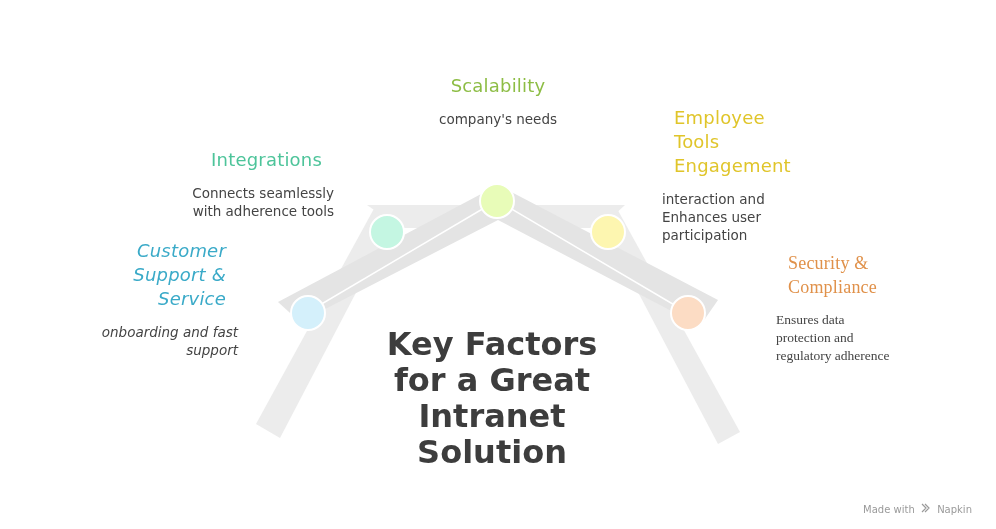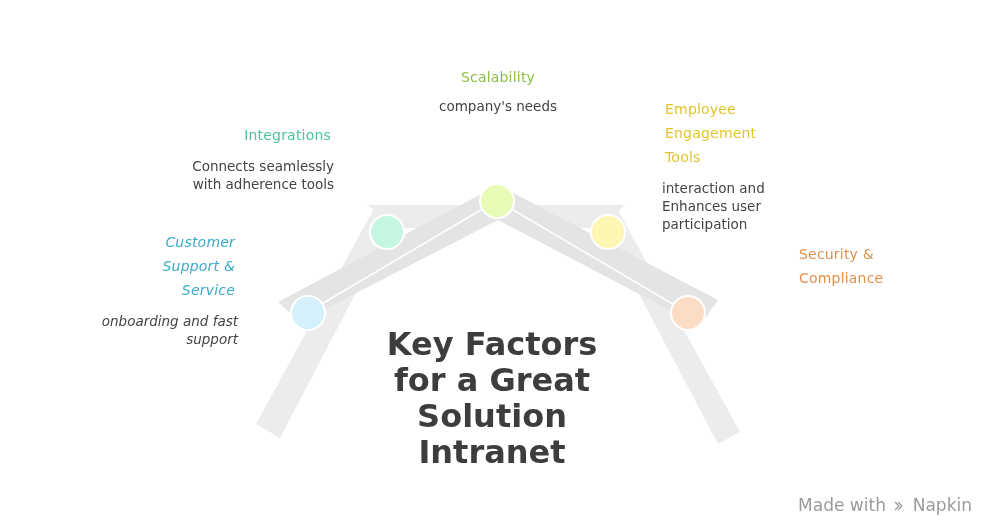--- a/index.html
+++ b/index.html
@@ -1,28 +1,28 @@
 <!DOCTYPE html>
 <html><head>
 <meta charset="utf-8">
 <style>
   html, body { margin: 0; padding: 0; background: #ffffff; }
   body { width: 996px; height: 529px; position: relative; overflow: hidden;
          font-family: "DejaVu Sans", sans-serif; }
   .canvas { position: absolute; left: 0; top: 0; width: 996px; height: 529px; }
   svg.shapes { position: absolute; left: 0; top: 0; }
   .block { position: absolute; }
-  .title { font-size: 14px; line-height: 24px; font-weight: normal; margin: 3px; letter-spacing: 0.2px; }
+  .title { font-size: 18px; line-height: 24px; font-weight: normal; margin: 12px; letter-spacing: 0.2px; }
   .desc { font-size: 13.5px; line-height: 18px; color: #444444; margin-top: 10px; }
   .right { text-align: right; }
   .center { text-align: center; }
   .left { text-align: left; }
   .main-title { position: absolute; left: 372px; top: 326px; width: 240px; text-align: center;
                 font-size: 32px; line-height: 36px; font-weight: bold; color: #3d3d3d; }
-  .footer { position: absolute; right: 24px; bottom: 14px; font-size: 17px; color: #9a9a9a; }
+  .footer { position: absolute; right: 24px; bottom: 14px; font-size: 10px; color: #9a9a9a; }
   .footer .logo { display: inline-block; margin: 0 3px; color: #9a9a9a; }
 </style>
 </head>
 <body>
 
 <div class="canvas">
 
   <svg class="shapes" width="996" height="529">
 
     <polygon points="256,424 280,438 395,218 376,205" fill="#ececec"></polygon>
@@ -45,67 +45,72 @@
 
   <div class="block center" style="left:418px; top:62px; width:160px;">
     <div class="title" style="color:#8dbd45;">
       <div>Scalability</div>
     </div>
     <div class="desc" style="margin-top:8px;">
       <div>company's needs</div>
     </div>
   </div>
 
-  <div class="block right" style="left:150px; top:120px; width:184px;">
+  <div class="block right" style="left:150px; top:136px; width:184px;">
     <div class="title" style="color:#4dc49a;">
       <div>Integrations</div>
     </div>
     <div class="desc">
       <div>Connects seamlessly</div>
       <div>with adherence tools</div>
     </div>
   </div>
 
   <div class="block left" style="left:662px; top:94px; width:180px;">
     <div class="title" style="color:#e0c52a;">
       <div>Employee</div>
+      <div>Tools</div>
       <div>Engagement</div>
-      <div>Tools</div>
     </div>
     <div class="desc">
       <div>interaction and</div>
       <div>Enhances user</div>
       <div>participation</div>
     </div>
   </div>
 
   <div class="block right" style="left:60px; top:227px; width:178px;font-style:italic;">
     <div class="title" style="color:#3aaac8;">
       <div>Customer</div>
       <div>Support &amp;</div>
       <div>Service</div>
     </div>
     <div class="desc">
       <div>onboarding and fast</div>
       <div>support</div>
     </div>
   </div>
 
-  <div class="block left" style="left:796px; top:239px; width:200px;">
+  <div class="block left" style="left:776px; top:239px; width:200px;font-family:Liberation Serif, serif;">
     <div class="title" style="color:#e0914a;">
       <div>Security &amp;</div>
       <div>Compliance</div>
+    </div>
+    <div class="desc">
+      <div>Ensures data</div>
+      <div>protection and</div>
+      <div>regulatory adherence</div>
     </div>
   </div>
 
   <div class="main-title">
     <div>Key Factors</div>
     <div>for a Great</div>
+    <div>Intranet</div>
     <div>Solution</div>
-    <div>Intranet</div>
   </div>
 
   <div class="footer">
     <span>Made with</span>
     <span class="logo">
       <svg width="10" height="10" viewBox="0 0 10 10">
           <path d="M1 1 L5 5 L1 9 M4 1 L8 5 L4 9" stroke="#9a9a9a" stroke-width="1.2" fill="none"></path>
         </svg>
     </span>
     <span>Napkin</span>

